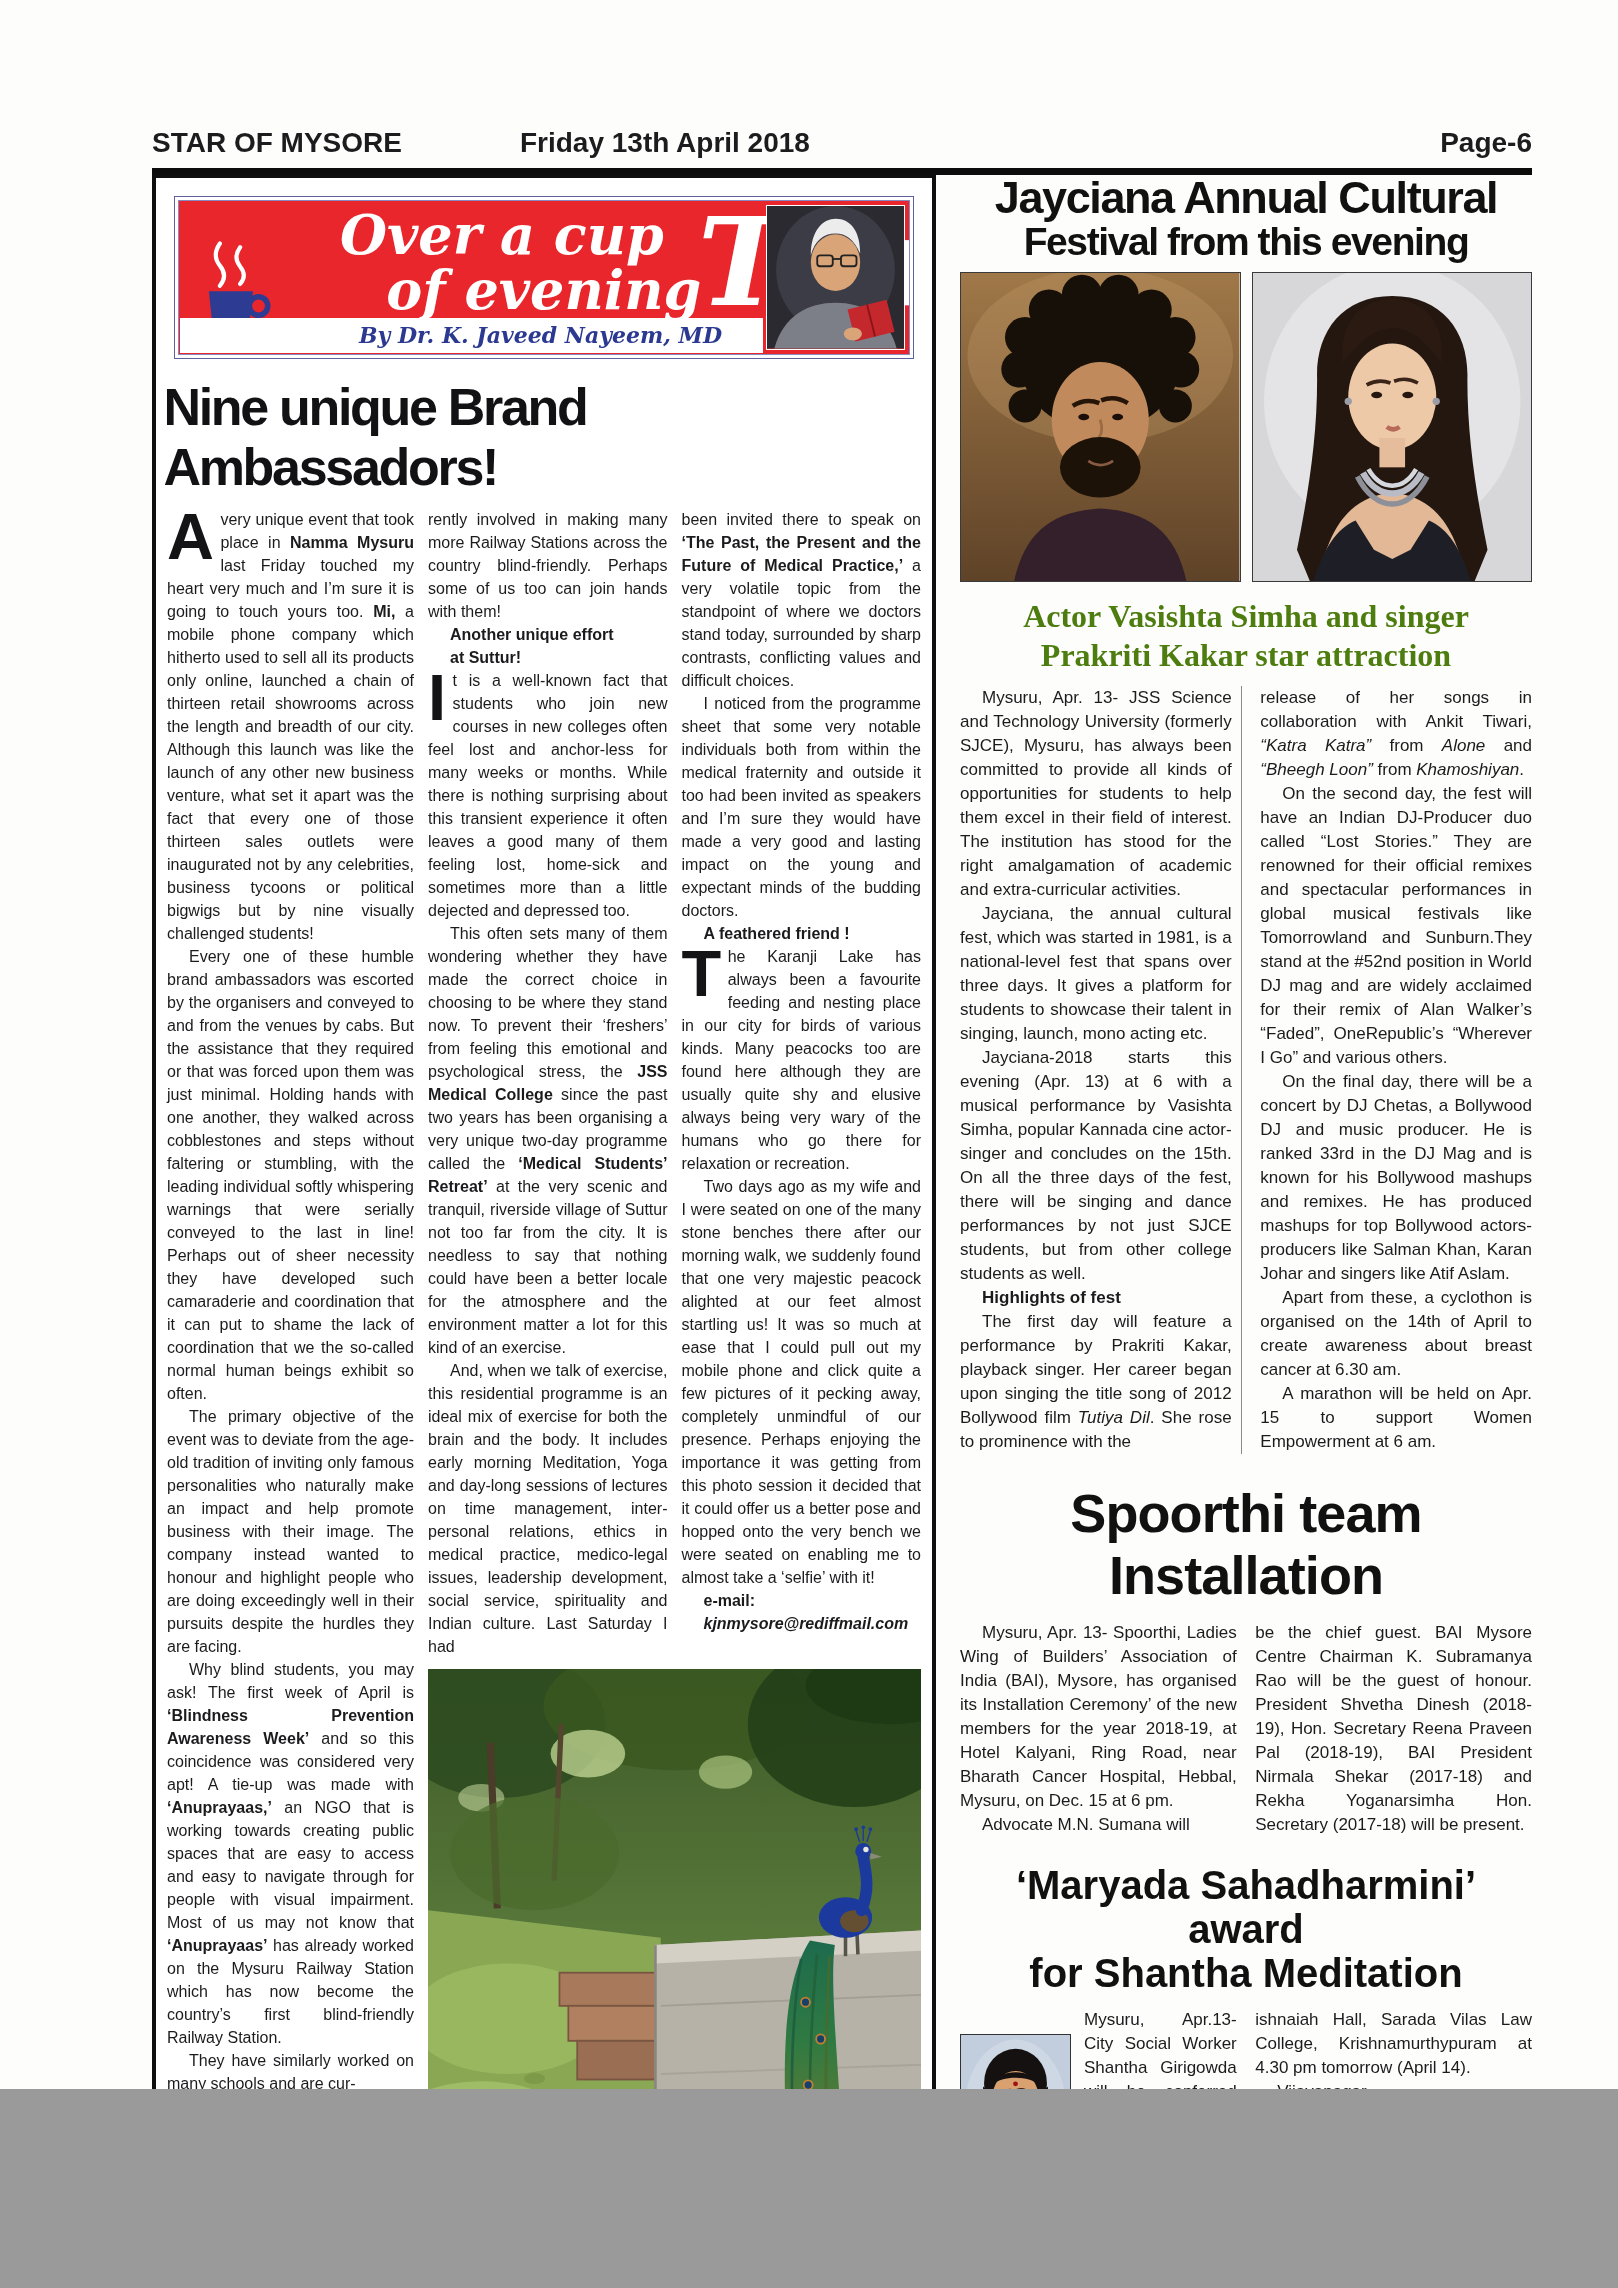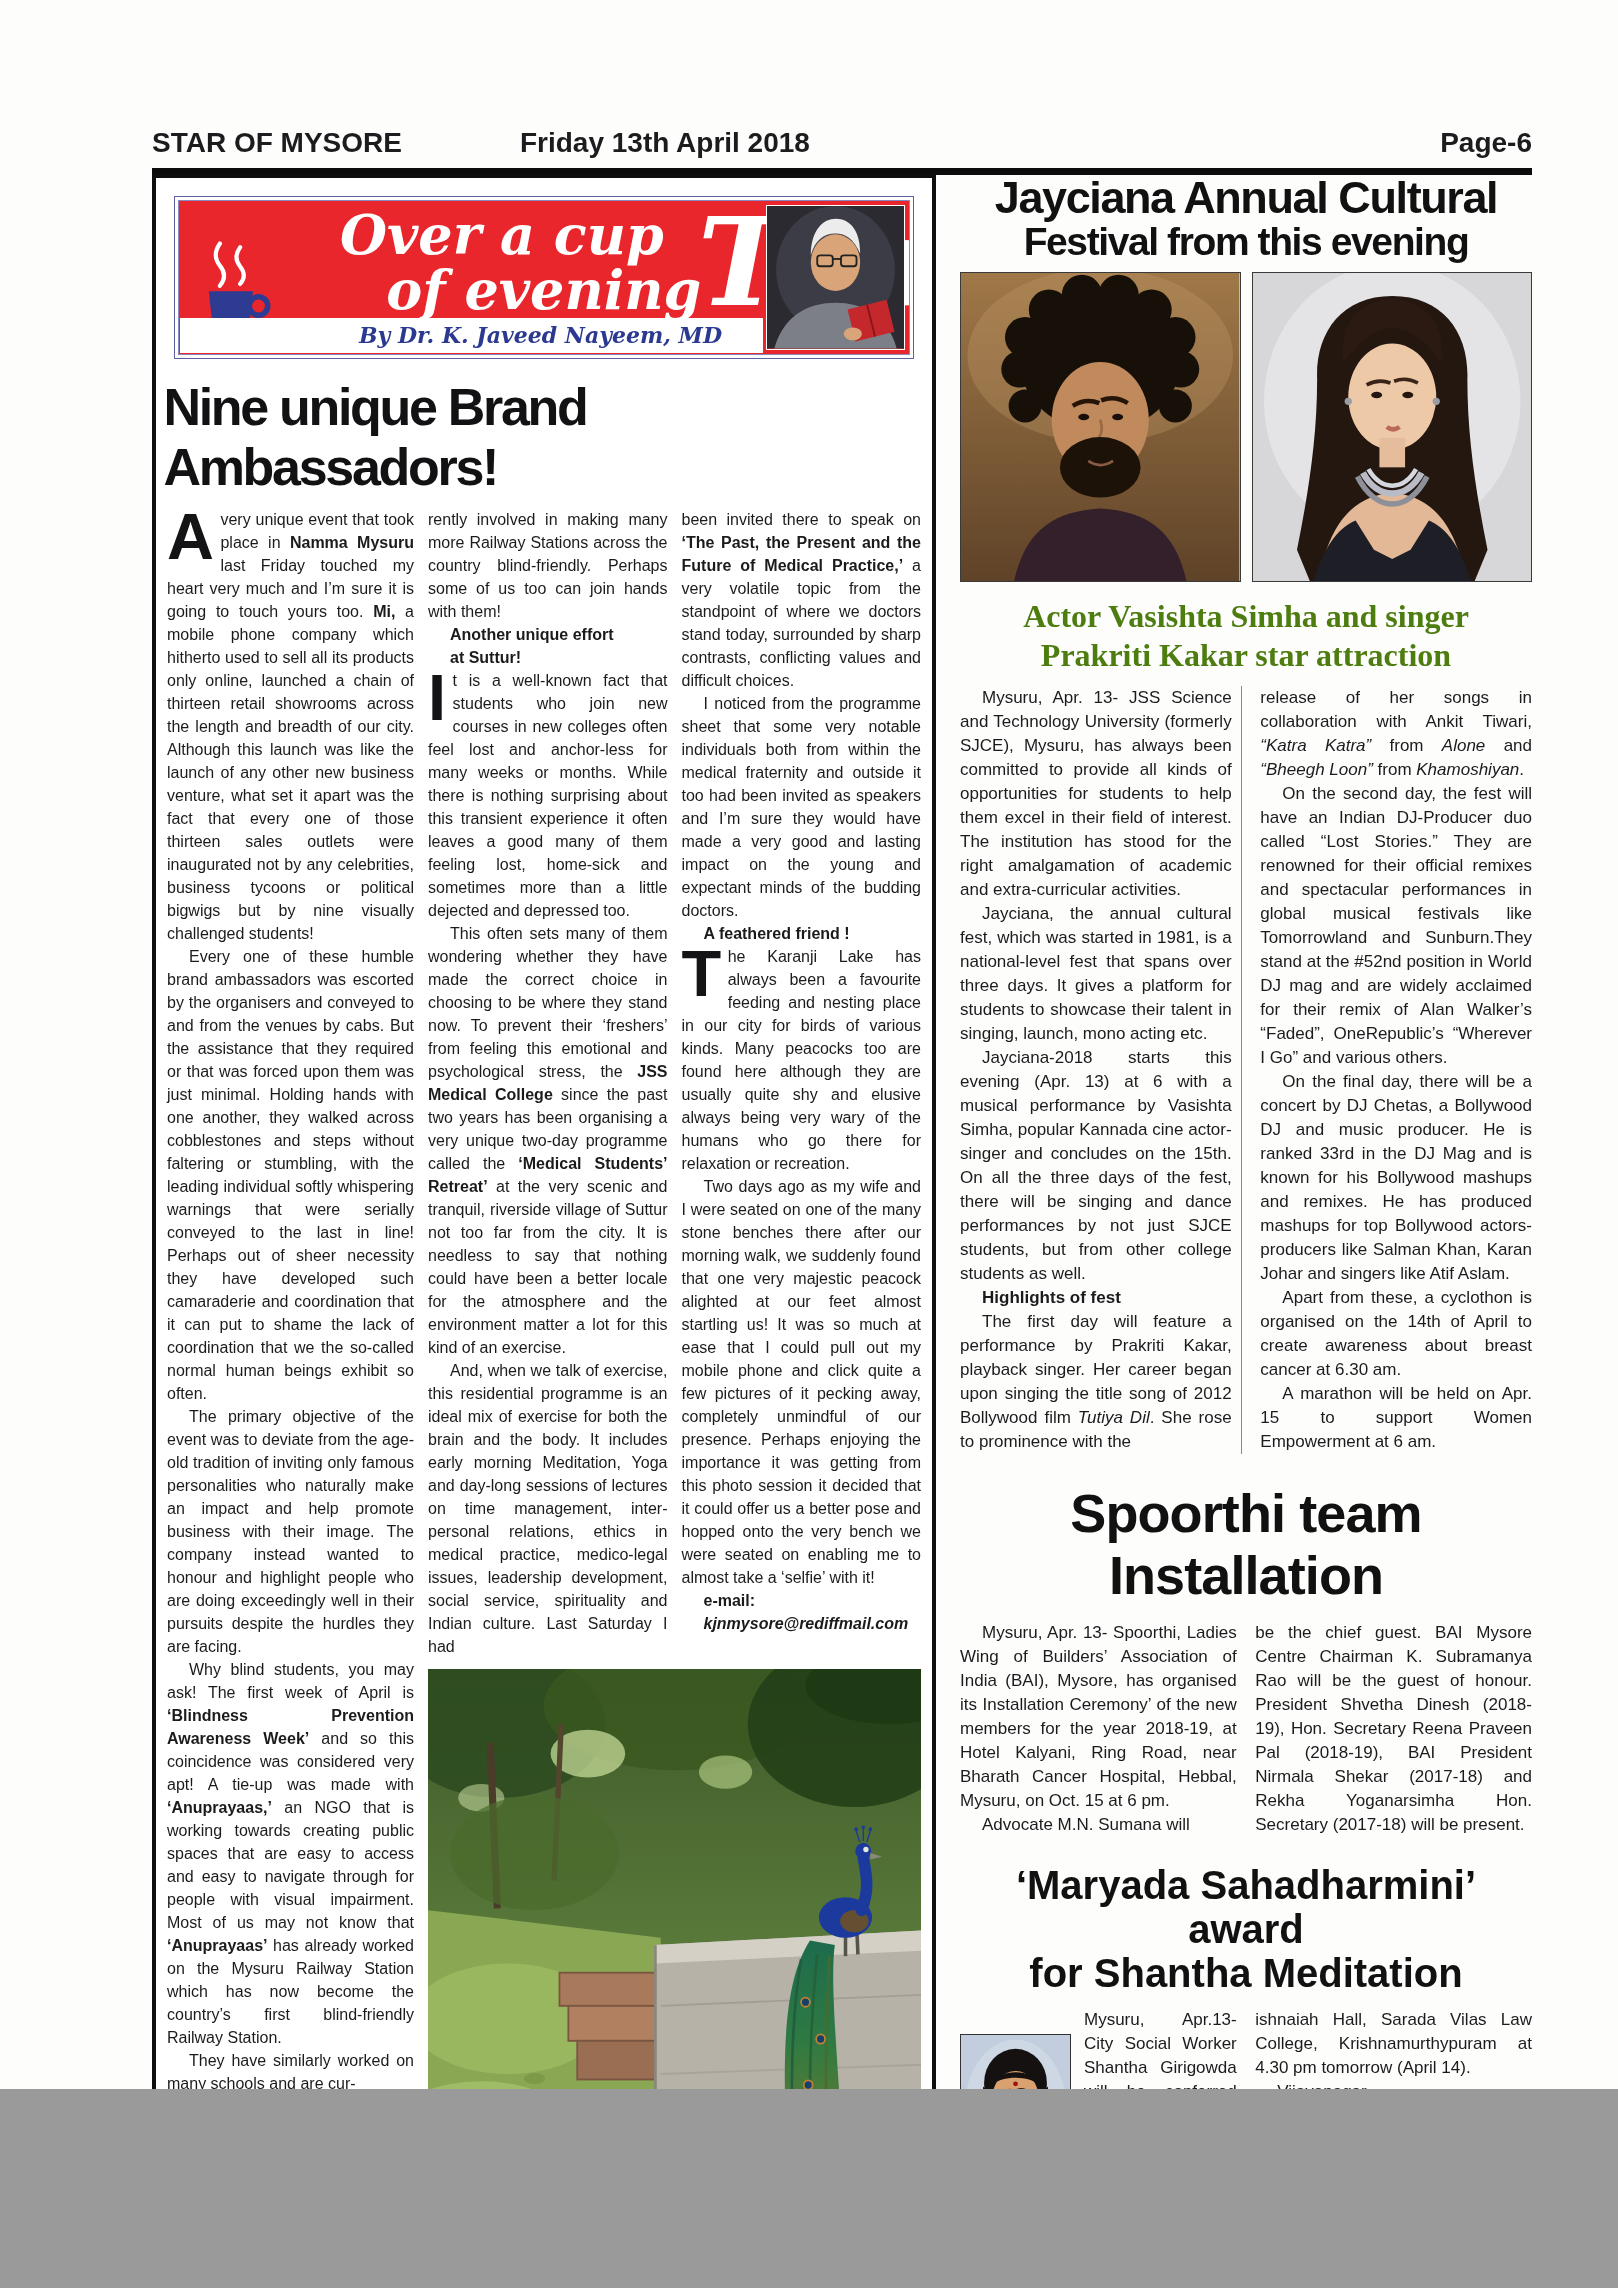--- a/index.html
+++ b/index.html
@@ -299,21 +299,21 @@
               <p>Apart from these, a cyclothon is organised on the 14th of April to create awareness about breast cancer at 6.30 am.</p>
               <p>A marathon will be held on Apr. 15 to support Women Empowerment at 6 am.</p>
             </div>
         </div>
       </article>
 
       <article>
         <h2 class="spo-head">Spoorthi team Installation</h2>
         <div class="twocol rtext news">
           <div class="rcol">
-              <p>Mysuru, Apr. 13- Spoorthi, Ladies Wing of Builders’ Association of India (BAI), Mysore, has organised its Installation Ceremony’ of the new members for the year 2018-19, at Hotel Kalyani, Ring Road, near Bharath Cancer Hospital, Hebbal, Mysuru, on Oct. 15 at 6 pm.</p>
+              <p>Mysuru, Apr. 13- Spoorthi, Ladies Wing of Builders’ Association of India (BAI), Mysore, has organised its Installation Ceremony’ of the new members for the year 2018-19, at Hotel Kalyani, Ring Road, near Bharath Cancer Hospital, Hebbal, Mysuru, on Dec. 15 at 6 pm.</p>
               <p>Advocate M.N. Sumana will</p>
             </div>
           <div class="rcol">
               <p class="first">be the chief guest. BAI Mysore Centre Chairman K. Subramanya Rao will be the guest of honour. President Shvetha Dinesh (2018-19), Hon. Secretary Reena Praveen Pal (2018-19), BAI President Nirmala Shekar (2017-18) and Rekha Yoganarsimha Hon. Secretary (2017-18) will be present.</p>
             </div>
         </div>
       </article>
 
       <article>
         <h2 class="mar-head">

